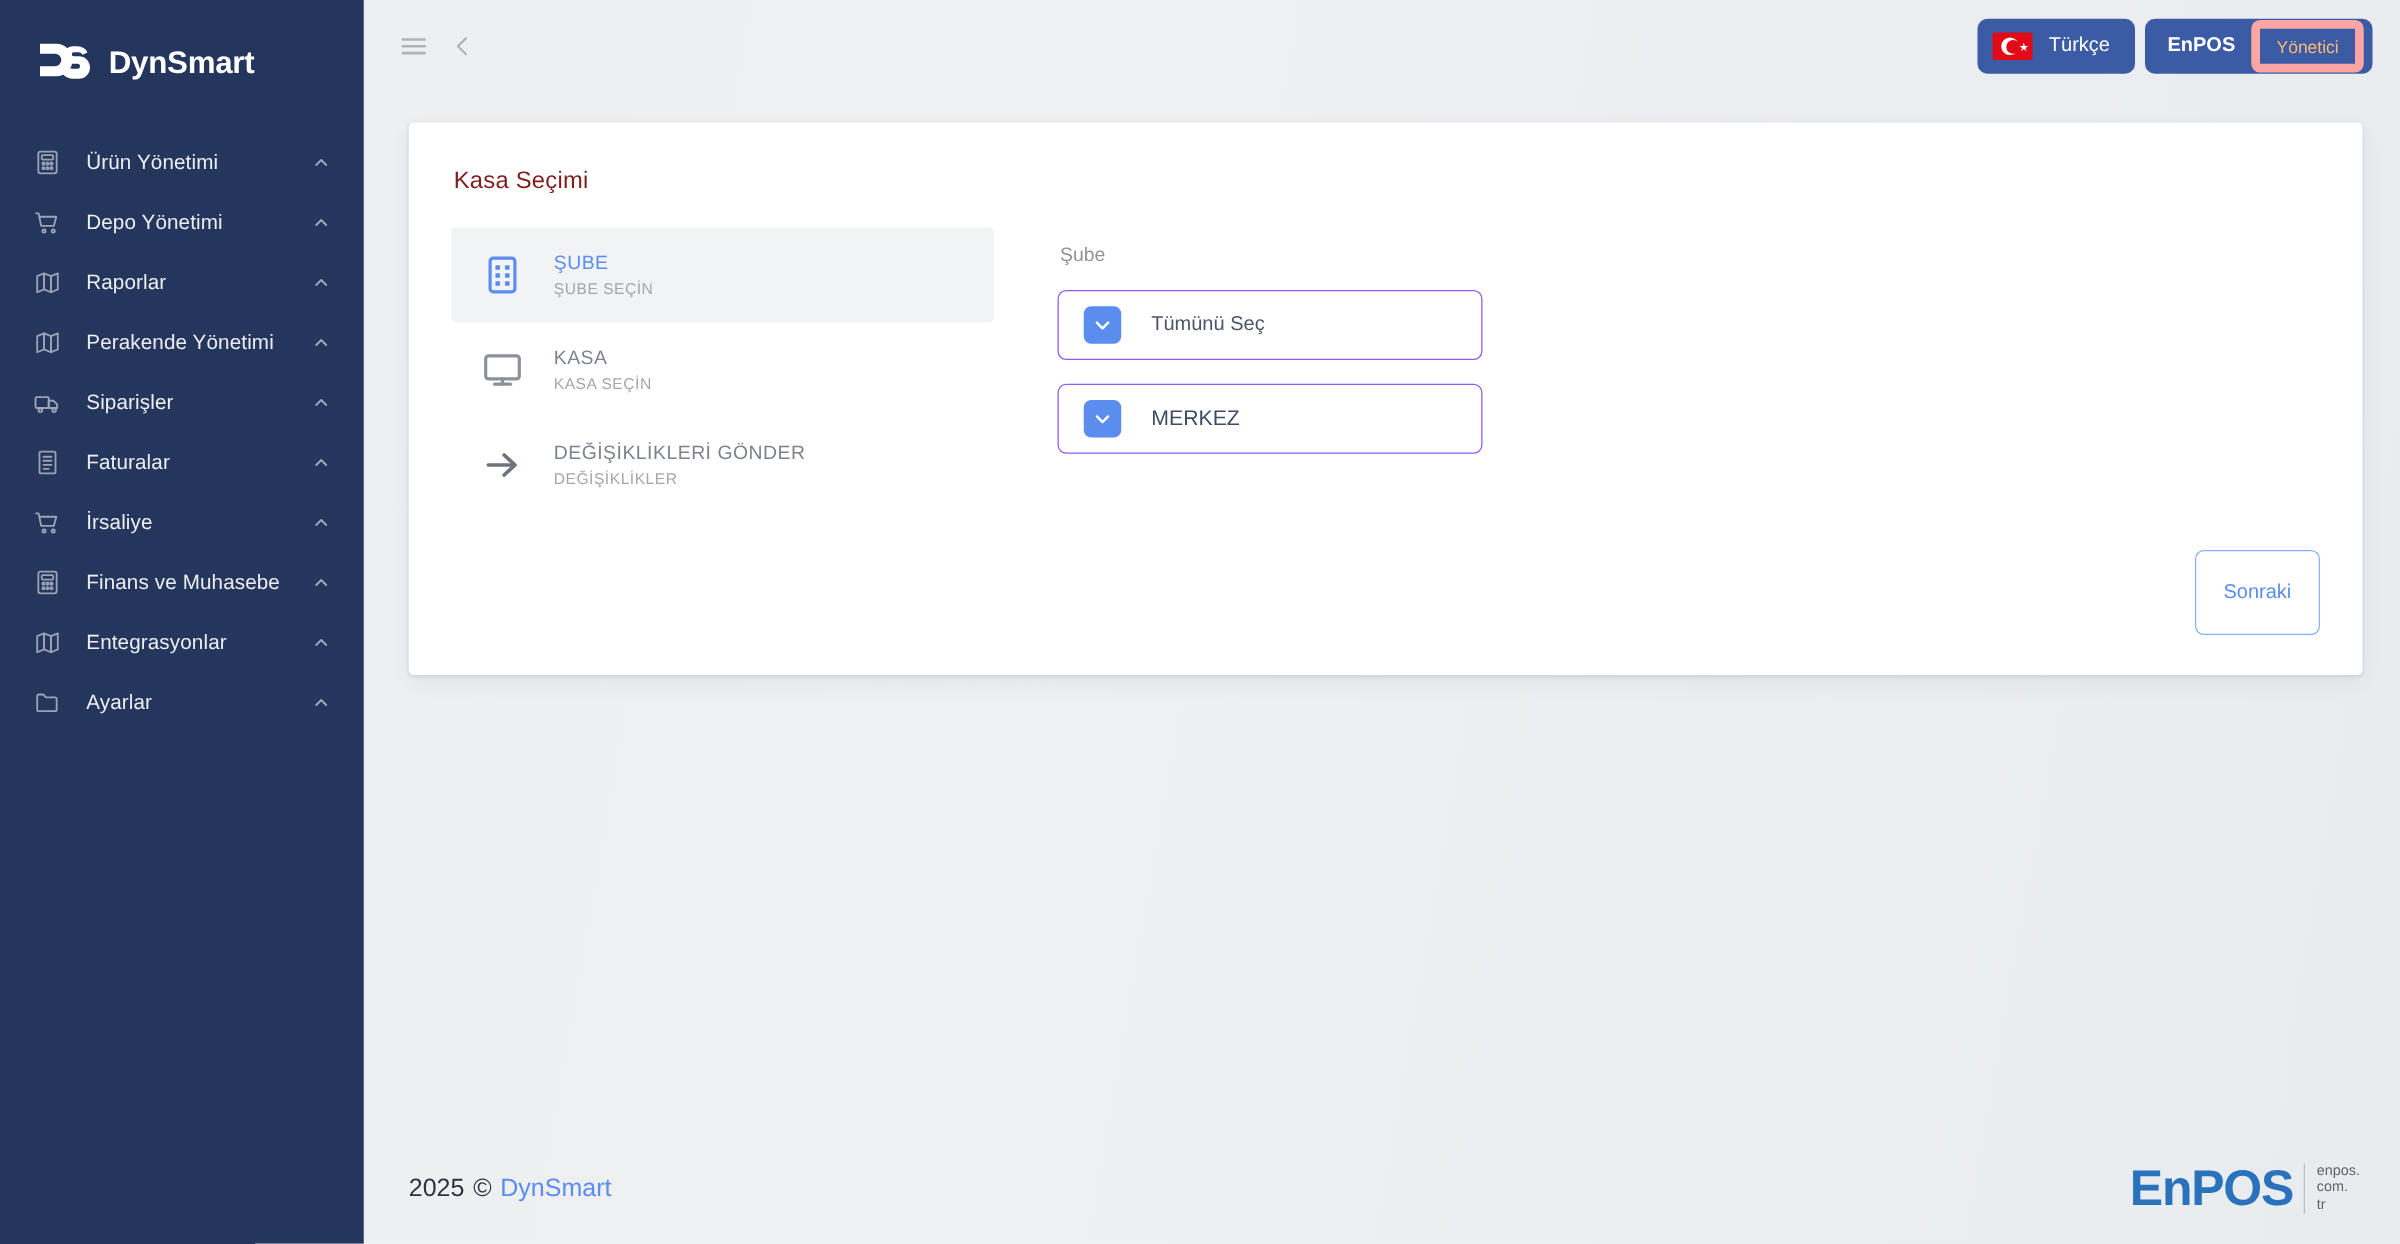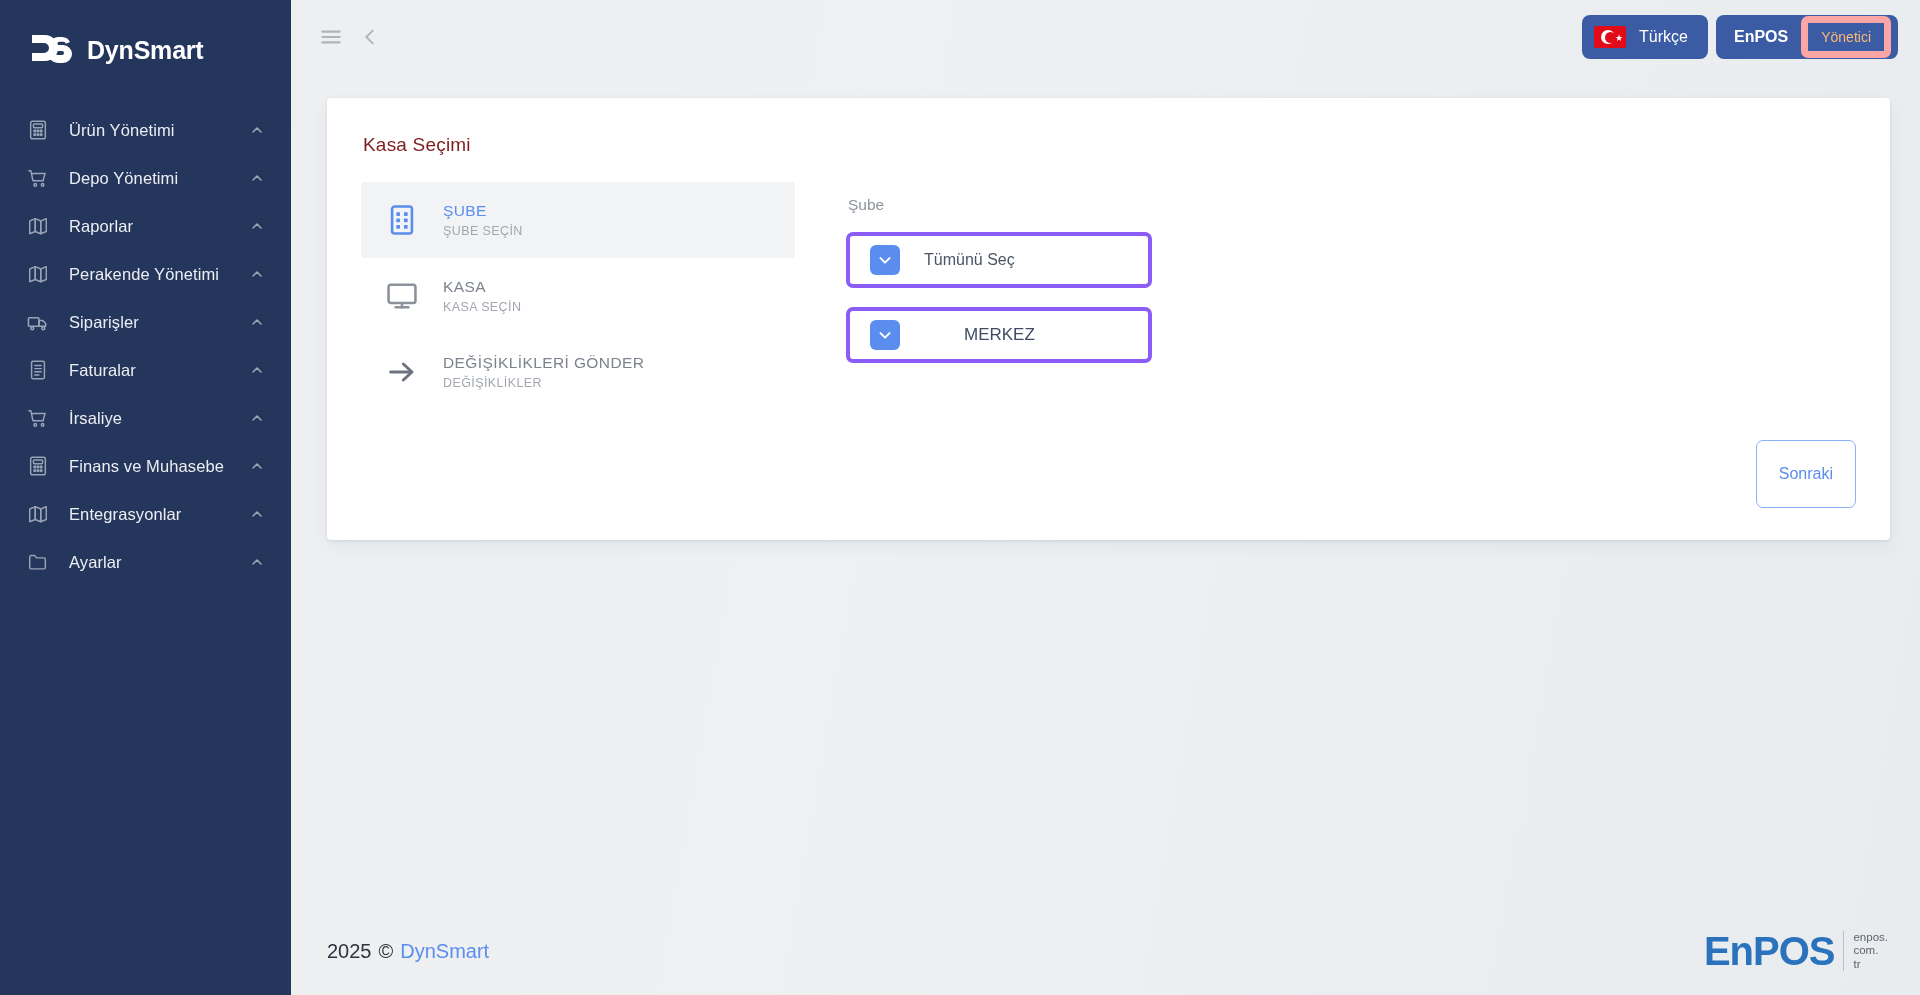--- a/index.html
+++ b/index.html
@@ -139,34 +139,34 @@
   .step-title { font-size: 15.5px; letter-spacing: .4px; color: #7d838d; }
   .step.active .step-title { color: #5b8def; }
   .step-sub { font-size: 12.5px; letter-spacing: .4px; color: #a2a7af; }
 
   
   .panel { flex: 1 1 auto; padding-left: 51px; }
   .panel-label {
     color: #8d939c; font-size: 15.5px; margin: 14px 0 18px 2px;
   }
   .opt {
-    width: 306px; height: 56px;
-    border: 4px solid #8b5cf6; border-radius: 7px;
+    width: 340px; height: 56px;
+    border: 1px solid #8b5cf6; border-radius: 7px;
     display: flex; align-items: center;
     padding-left: 20px; margin-bottom: 19px;
     background: #fff; cursor: pointer;
   }
   .cb {
     width: 30px; height: 30px; flex: 0 0 30px;
     background: #5b8def; border-radius: 6px;
     display: flex; align-items: center; justify-content: center;
     margin-right: 24px;
   }
   .opt-label { color: #4a5568; font-size: 16px; }
-  .opt-label.strong { font-size: 17px; color: #3f4c63; margin-left: 40px; }
+  .opt-label.strong { font-size: 17px; color: #3f4c63; }
 
   .card-actions {
     position: absolute; right: 34px; bottom: 32px;
   }
   .next-btn {
     border: 1px solid #8ab0f5; border-radius: 7px;
     background: #fff; color: #5b8def;
     font-size: 16px; padding: 24px 22px;
     cursor: pointer; font-family: inherit;
   }

